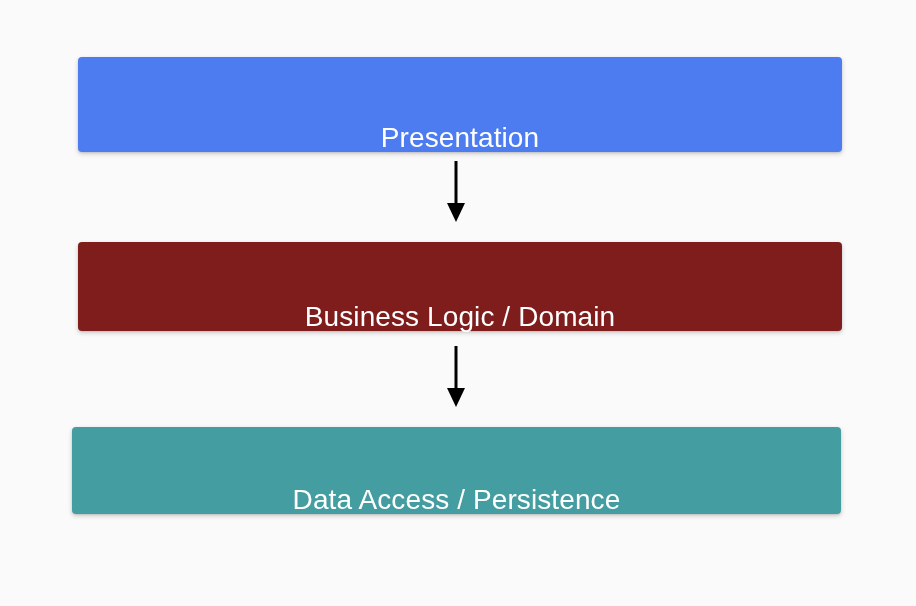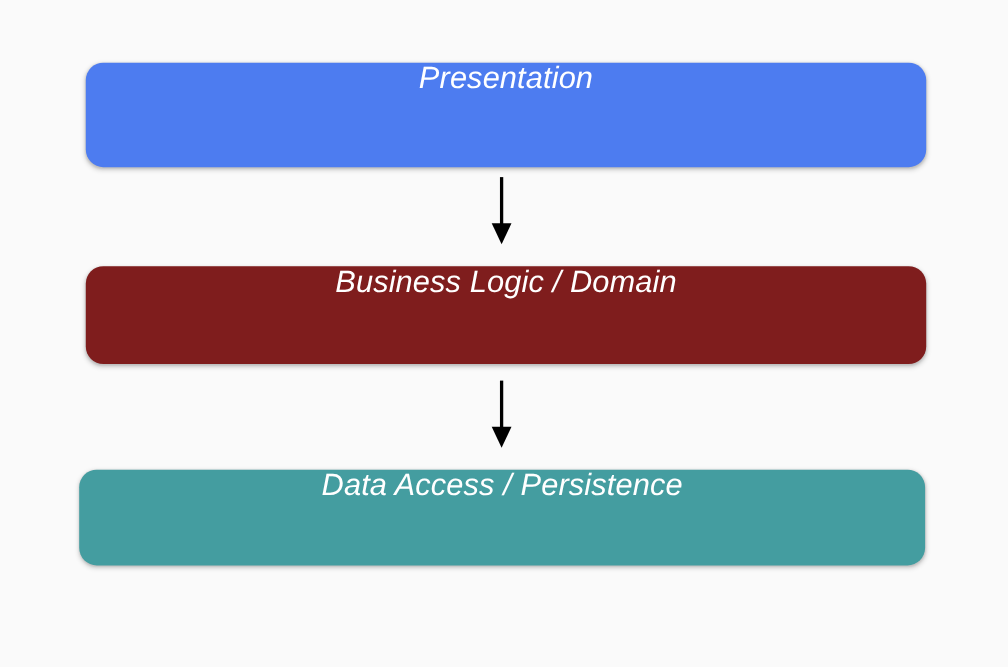--- a/index.html
+++ b/index.html
@@ -17,27 +17,26 @@
   #diagram-canvas {
     position: relative;
     width: 916px;
     height: 606px;
     background: #fafafa;
   }
 
   .layer-box {
     position: absolute;
     display: flex;
-    align-items: flex-start;
+    align-items: flex-end;
     justify-content: center;
-    border-radius: 16px;
+    border-radius: 4px;
     box-shadow: 0 2px 5px rgba(0, 0, 0, 0.18),
                 0 1px 2px rgba(0, 0, 0, 0.10);
     box-sizing: border-box;
-    font-style: italic;
   }
 
   .layer-label {
     color: #ffffff;
     font-family: "Liberation Sans", sans-serif;
     font-size: 28px;
     font-weight: 400;
     line-height: 1;
     letter-spacing: 0.1px;
     white-space: nowrap;

